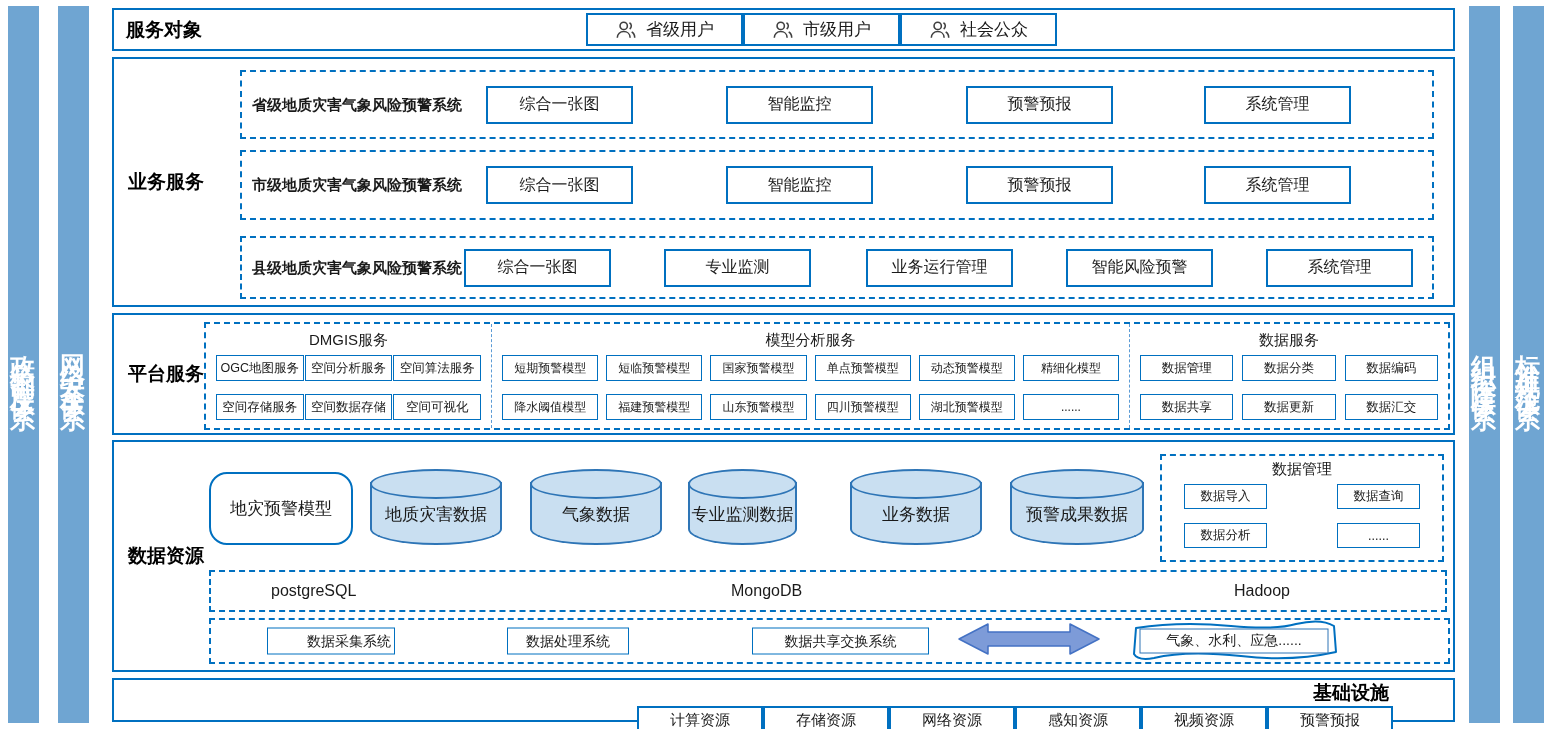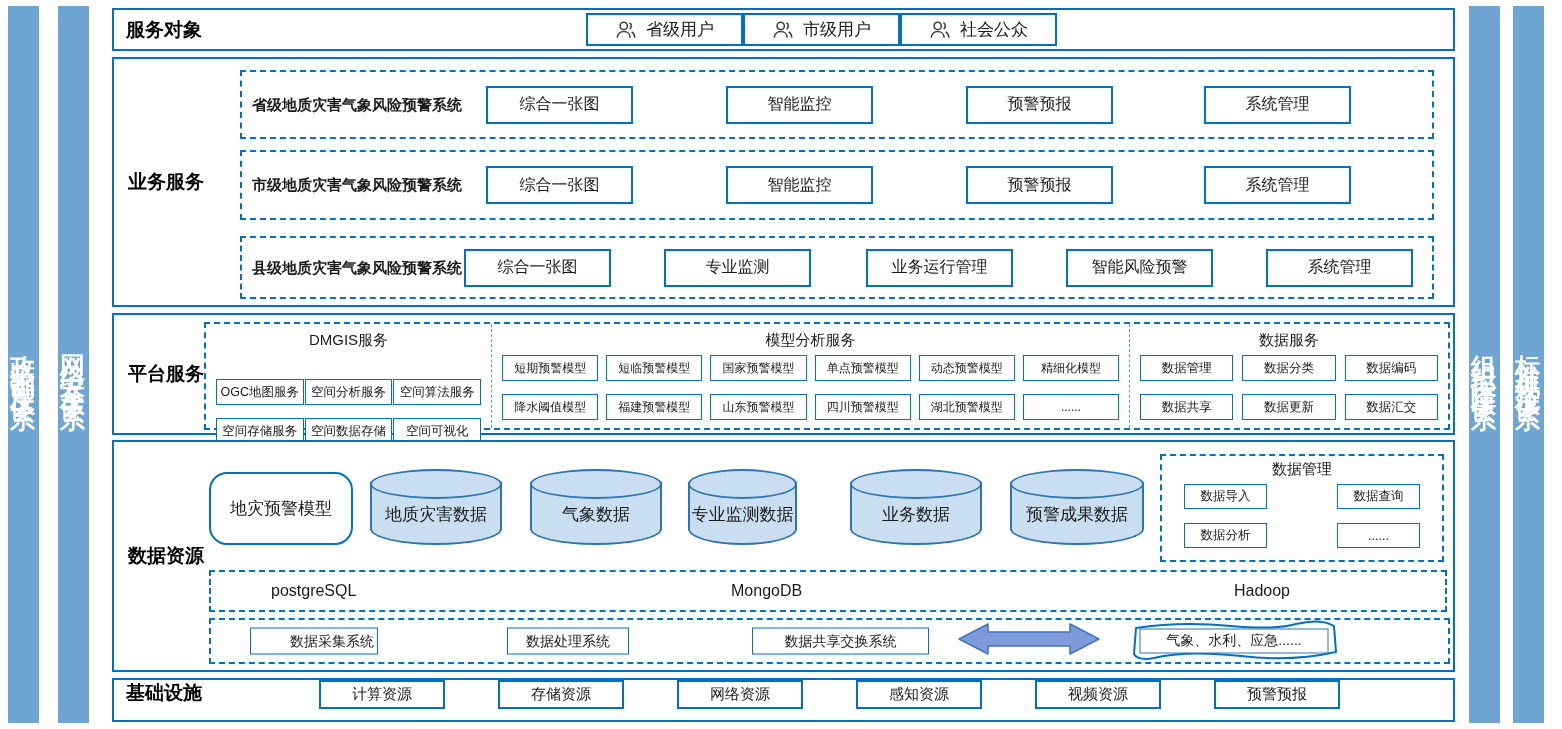--- a/index.html
+++ b/index.html
@@ -38,21 +38,21 @@
   
   .row3 { top:313px; height:122px; }
   .row3 > .row-label { position:absolute; left:14px; top:50%; transform:translateY(-50%); }
   .platform-outer { position:absolute; left:90px; top:7px; width:1246px; height:108px; display:flex; }
   .pgroup { padding-top:5px; }
   .pgroup + .pgroup { border-left:1.5px dashed #5B9BD5; }
   .pgroup .ptitle { text-align:center; font-size:15px; height:24px; line-height:22px; }
   .pgrid { display:grid; row-gap:13px; padding:2px 10px 0 10px; }
   .pitem { border:1.5px solid #0070C0; background:#fff; height:26px; display:flex;
            align-items:center; justify-content:center; font-size:12.5px; white-space:nowrap; }
-  .pg1 { width:286px; } .pg1 .pgrid { grid-template-columns:repeat(3,1fr); column-gap:1px;margin-top:24px; }
+  .pg1 { width:286px; } .pg1 .pgrid { grid-template-columns:repeat(3,1fr); column-gap:1px; }
   .pg2 { width:640px; } .pg2 .pgrid { grid-template-columns:repeat(6,1fr); column-gap:8px; }
   .pg2 .pitem { font-size:12px; }
   .pg3 { width:320px; } .pg3 .pgrid { grid-template-columns:repeat(3,1fr); column-gap:9px; }
 
   
   .row4 { top:440px; height:232px; }
   .row4 > .row-label { position:absolute; left:14px; top:50%; transform:translateY(-50%); }
   .model-box { position:absolute; left:95px; top:30px; width:144px; height:73px;
                border:2.5px solid #0070C0; border-radius:18px; background:#fff;
                display:flex; align-items:center; justify-content:center; font-size:17px; }
@@ -73,21 +73,21 @@
   .sysrow-box { position:absolute; left:95px; top:176px; width:1241px; height:46px; }
   .sys-item { position:absolute; top:50%; transform:translateY(-50%); height:27px;
               border:1.5px solid #0070C0; background:#fff; display:flex; align-items:center;
               justify-content:center; font-size:14px; }
   .arrow-wrap { position:absolute; top:50%; transform:translateY(-50%); }
   .wavy-wrap { position:absolute; top:50%; transform:translateY(-50%); }
   .wavy-wrap .wavy-text { position:absolute; left:0; right:0; top:50%; transform:translateY(-50%);
               text-align:center; font-size:14px; }
 
   
-  .row5 { top:678px; height:44px; display:flex; align-items:flex-start; }
+  .row5 { top:678px; height:44px; display:flex; align-items:flex-end;flex-direction:column; }
   .row5 .row-label { margin-left:12px; width:140px; }
   .row5 .infra { flex:1; display:flex; justify-content:space-evenly; align-items:center; padding-right:60px; }
   .infra-box { width:126px; height:29px; font-size:15px; }
 </style>
 </head>
 <body>
 
 <div class="canvas">
 
   <div class="vbar" style="left:8px">
@@ -244,21 +244,21 @@
       </div>
     </div>
 
     <div class="dashed-box db-box">
       <div class="db-name" style="left:60px">postgreSQL</div>
       <div class="db-name" style="left:520px">MongoDB</div>
       <div class="db-name" style="right:155px">Hadoop</div>
     </div>
 
     <div class="dashed-box sysrow-box">
-      <div class="sys-item" style="left:39px;  width:128px;padding-left:36px;">数据采集系统</div>
+      <div class="sys-item" style="left:56px;  width:128px;padding-left:36px;">数据采集系统</div>
       <div class="sys-item" style="left:296px; width:122px;">数据处理系统</div>
       <div class="sys-item" style="left:541px; width:177px;">数据共享交换系统</div>
       <div class="arrow-wrap" style="left:745px;">
         <svg width="146" height="40" viewBox="0 0 146 40">
             <polygon points="3,20 32,5 32,13 114,13 114,5 143,20 114,35 114,27 32,27 32,35" fill="#7D9BD8" stroke="#4472C4" stroke-width="1.5" stroke-linejoin="round"></polygon>
           </svg>
       </div>
       <div class="wavy-wrap" style="left:915px; width:216px; height:42px;">
         <svg width="216" height="42" viewBox="0 0 216 42">
           <path d="M10 8 Q 55 1 105 6 Q 150 10 170 4 Q 195 -2 208 6 L 210 32 Q 165 42 115 36 Q 60 30 28 38 Q 12 41 8 34 Z" fill="#ffffff" stroke="#0070C0" stroke-width="2" stroke-linejoin="round"></path>

